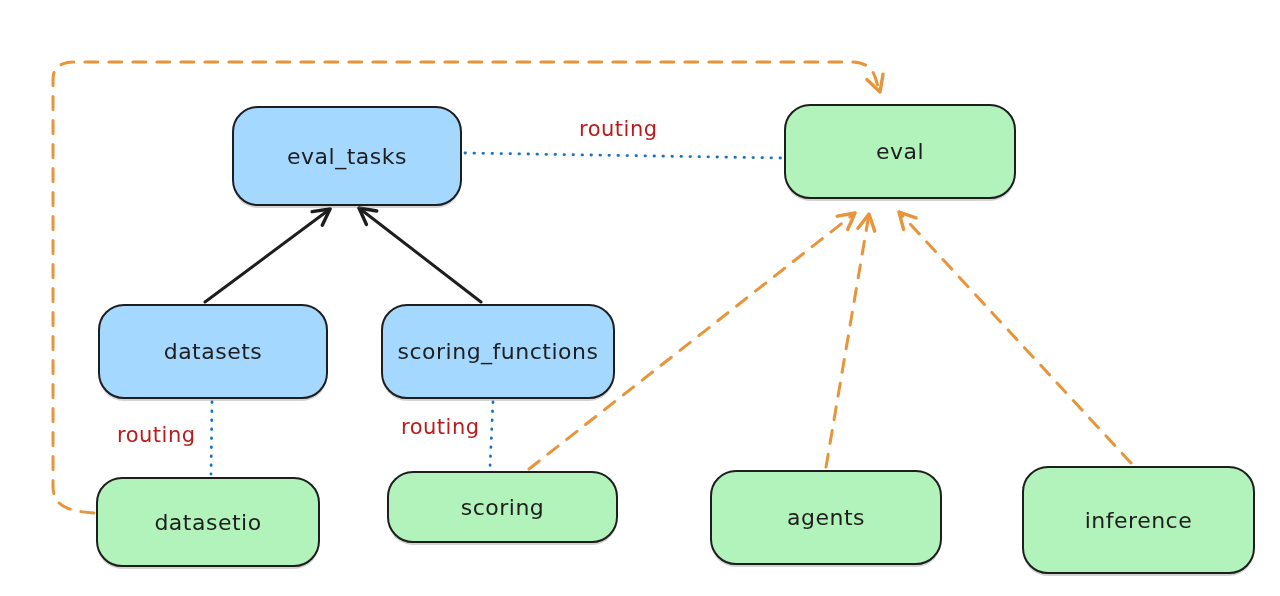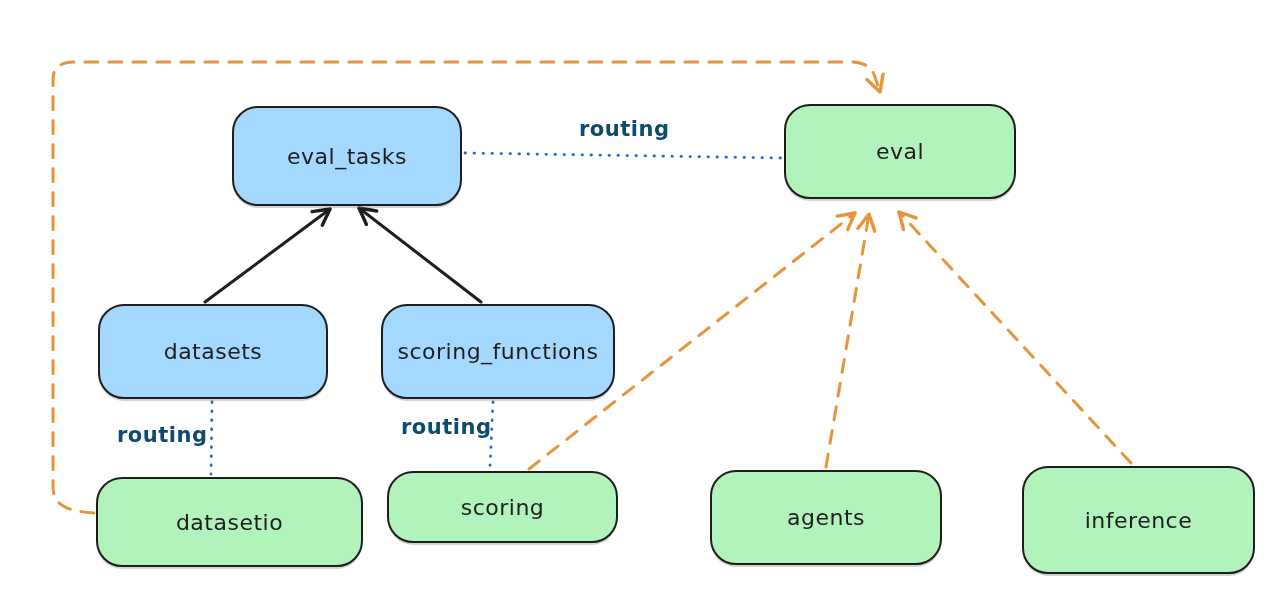--- a/index.html
+++ b/index.html
@@ -26,23 +26,23 @@
     justify-content: center;
     font-size: 22px;
     color: #1e1e1e;
     letter-spacing: 0.5px;
     box-shadow: 0 3px 0 -1px rgba(130,130,130,0.35);
   }
   .node.blue  { background: #a5d8ff; }
   .node.green { background: #b2f2bb; }
   .routing-label {
     position: absolute;
-    color: #0c4a6e;
+    color: #b91c1c;
     font-size: 21px;
-    font-weight: bold;
+    font-weight: normal;
     letter-spacing: 0.5px;
   }
 </style>
 </head>
 <body>
 
 <div class="canvas">
 
   <svg class="edges" viewBox="0 0 1280 596" xmlns="http://www.w3.org/2000/svg">
     <defs>
@@ -76,21 +76,21 @@
   </div>
 
   <div class="node blue" style="left:98px; top:304px; width:230px; height:95px;">
     <span>datasets</span>
   </div>
 
   <div class="node blue" style="left:381px; top:304px; width:234px; height:95px;">
     <span>scoring_functions</span>
   </div>
 
-  <div class="node green" style="left:96px; top:477px; width:267px; height:90px;">
+  <div class="node green" style="left:96px; top:477px; width:224px; height:90px;">
     <span>datasetio</span>
   </div>
 
   <div class="node green" style="left:387px; top:471px; width:231px; height:72px;">
     <span>scoring</span>
   </div>
 
   <div class="node green" style="left:710px; top:470px; width:232px; height:95px;">
     <span>agents</span>
   </div>

